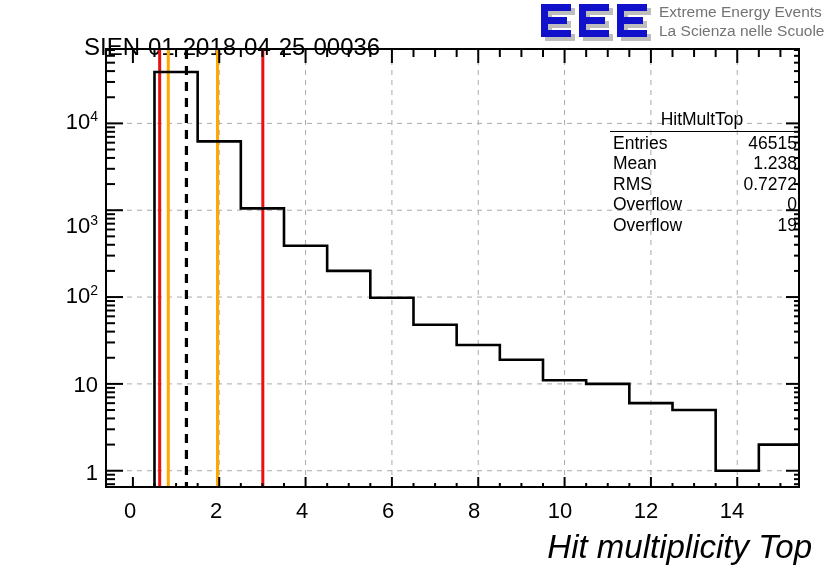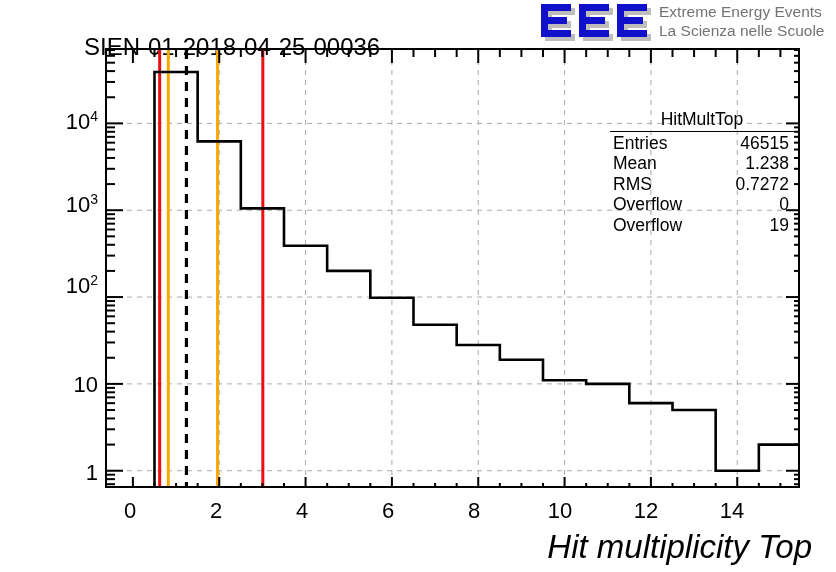--- a/index.html
+++ b/index.html
@@ -37,21 +37,21 @@
   .ylab{position:absolute;text-align:right;font-size:22px;white-space:nowrap;}
   .ylab sup{font-size:14px;vertical-align:super;}
   .xlab{position:absolute;text-align:center;font-size:22px;width:40px;}
   #xtitle{position:absolute;right:24px;top:528px;font-size:33px;white-space:nowrap;font-style:italic;}
 
   
   #stats{position:absolute;left:604px;top:64px;width:196px;font-size:17.5px;
          line-height:20.6px;background:transparent;}
   #stats .sttitle{text-align:center;padding-bottom:1px;margin-top:45px;}
   #stats .rule{border-top:1.5px solid #000;margin:0 2px 1px 6px;}
-  #stats .row{display:flex;justify-content:space-between;padding:0 11px 0 9px;}
+  #stats .row{display:flex;justify-content:space-between;padding:0 3px 0 9px;}
 </style>
 </head>
 <body>
 
 <div id="plot-title">SIEN-01-2018-04-25-00036</div>
 
 <div id="logo">
   <div id="logo-marks">
     <div class="eglyph" style="left:0px;">
       <div class="shadow">
@@ -96,22 +96,22 @@
         </div>
     </div>
   </div>
   <div id="logo-text">
     <div>Extreme Energy Events</div>
     <div>La Scienza nelle Scuole</div>
   </div>
 </div>
 
 <div class="ylab" style="left:28px;top:108px;width:70px;">10<sup>4</sup></div>
-<div class="ylab" style="left:28px;top:191px;width:70px;">10<sup>3</sup></div>
-<div class="ylab" style="left:28px;top:272px;width:70px;">10<sup>2</sup></div>
+<div class="ylab" style="left:28px;top:212px;width:70px;">10<sup>3</sup></div>
+<div class="ylab" style="left:28px;top:282px;width:70px;">10<sup>2</sup></div>
 <div class="ylab" style="left:28px;top:372px;width:70px;">10</div>
 <div class="ylab" style="left:28px;top:460px;width:70px;">1</div>
 
 <div class="xlab" style="left:110px;top:498px;">0</div>
 <div class="xlab" style="left:196px;top:498px;">2</div>
 <div class="xlab" style="left:282px;top:498px;">4</div>
 <div class="xlab" style="left:368px;top:498px;">6</div>
 <div class="xlab" style="left:454px;top:498px;">8</div>
 <div class="xlab" style="left:540px;top:498px;">10</div>
 <div class="xlab" style="left:626px;top:498px;">12</div>

